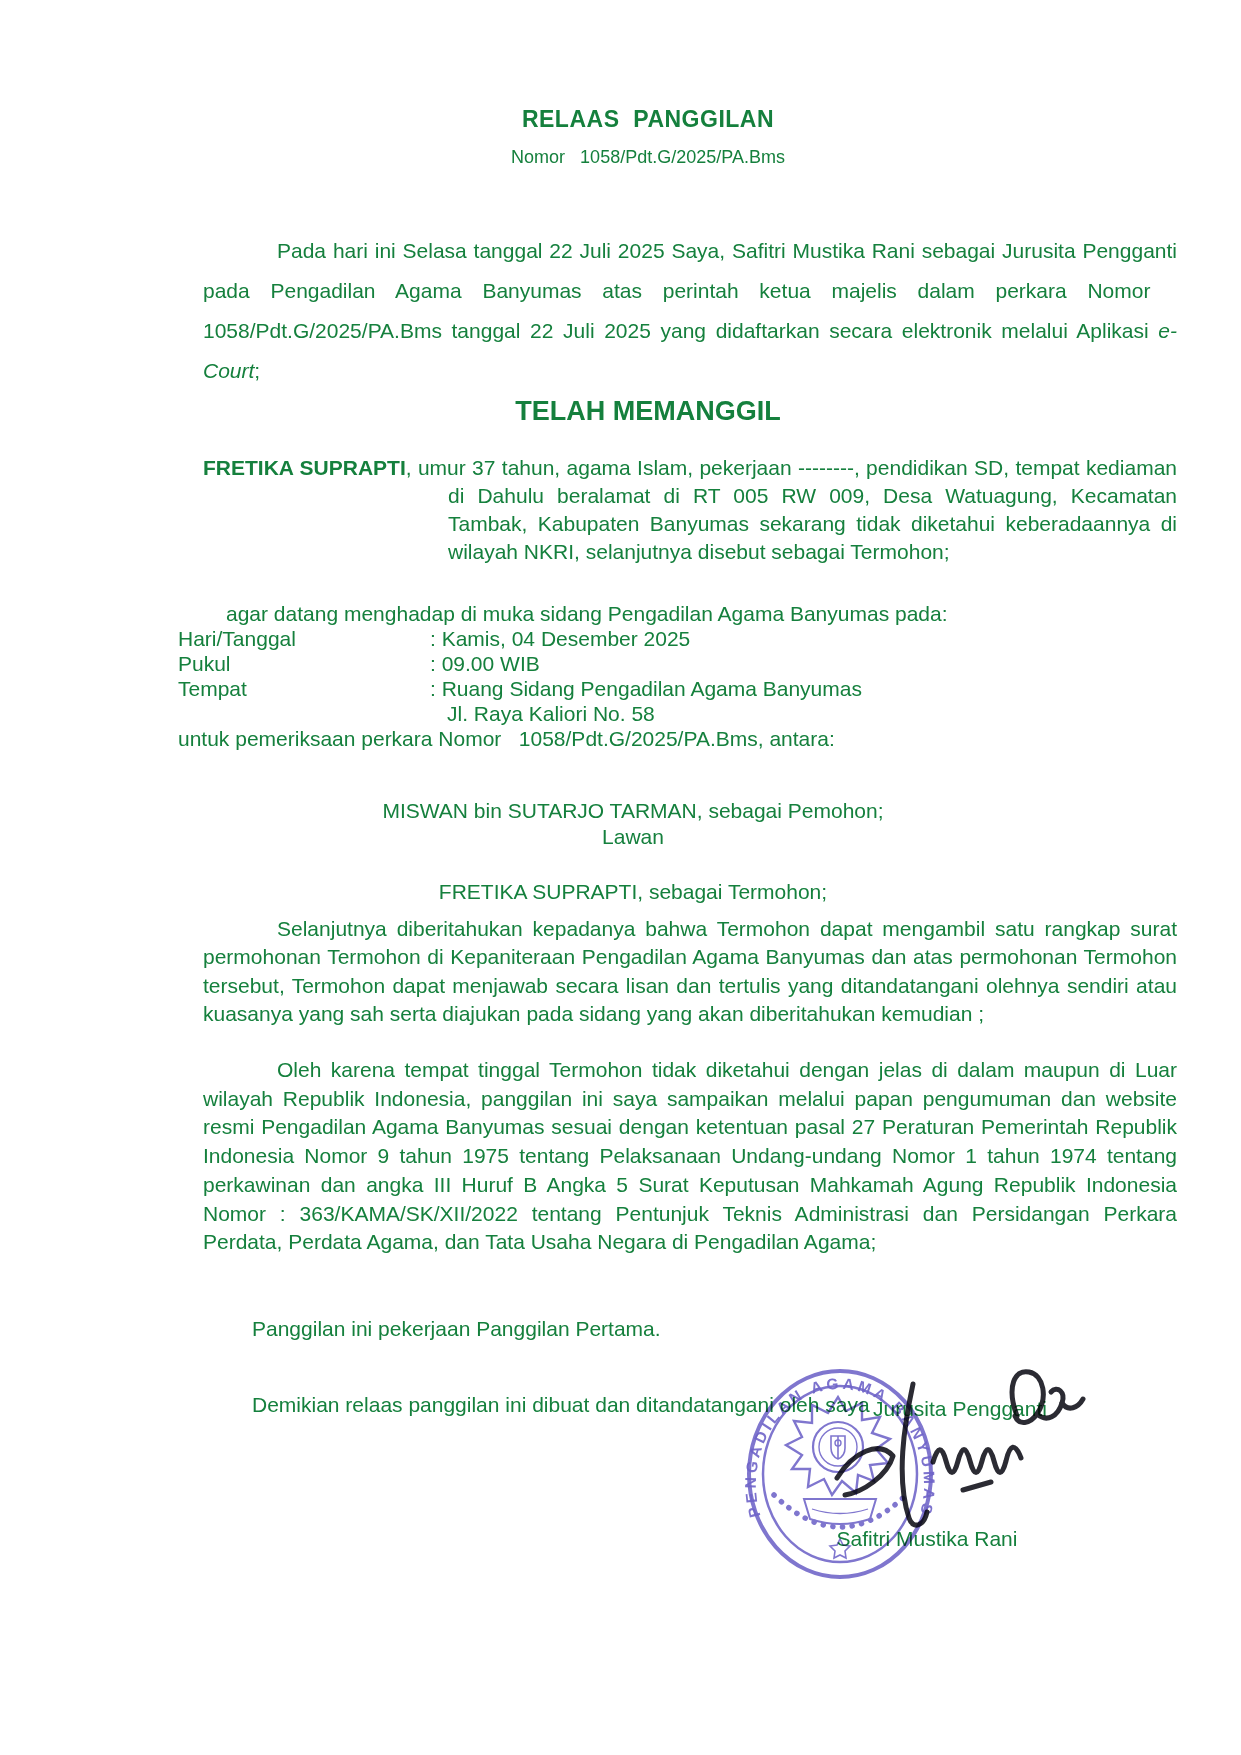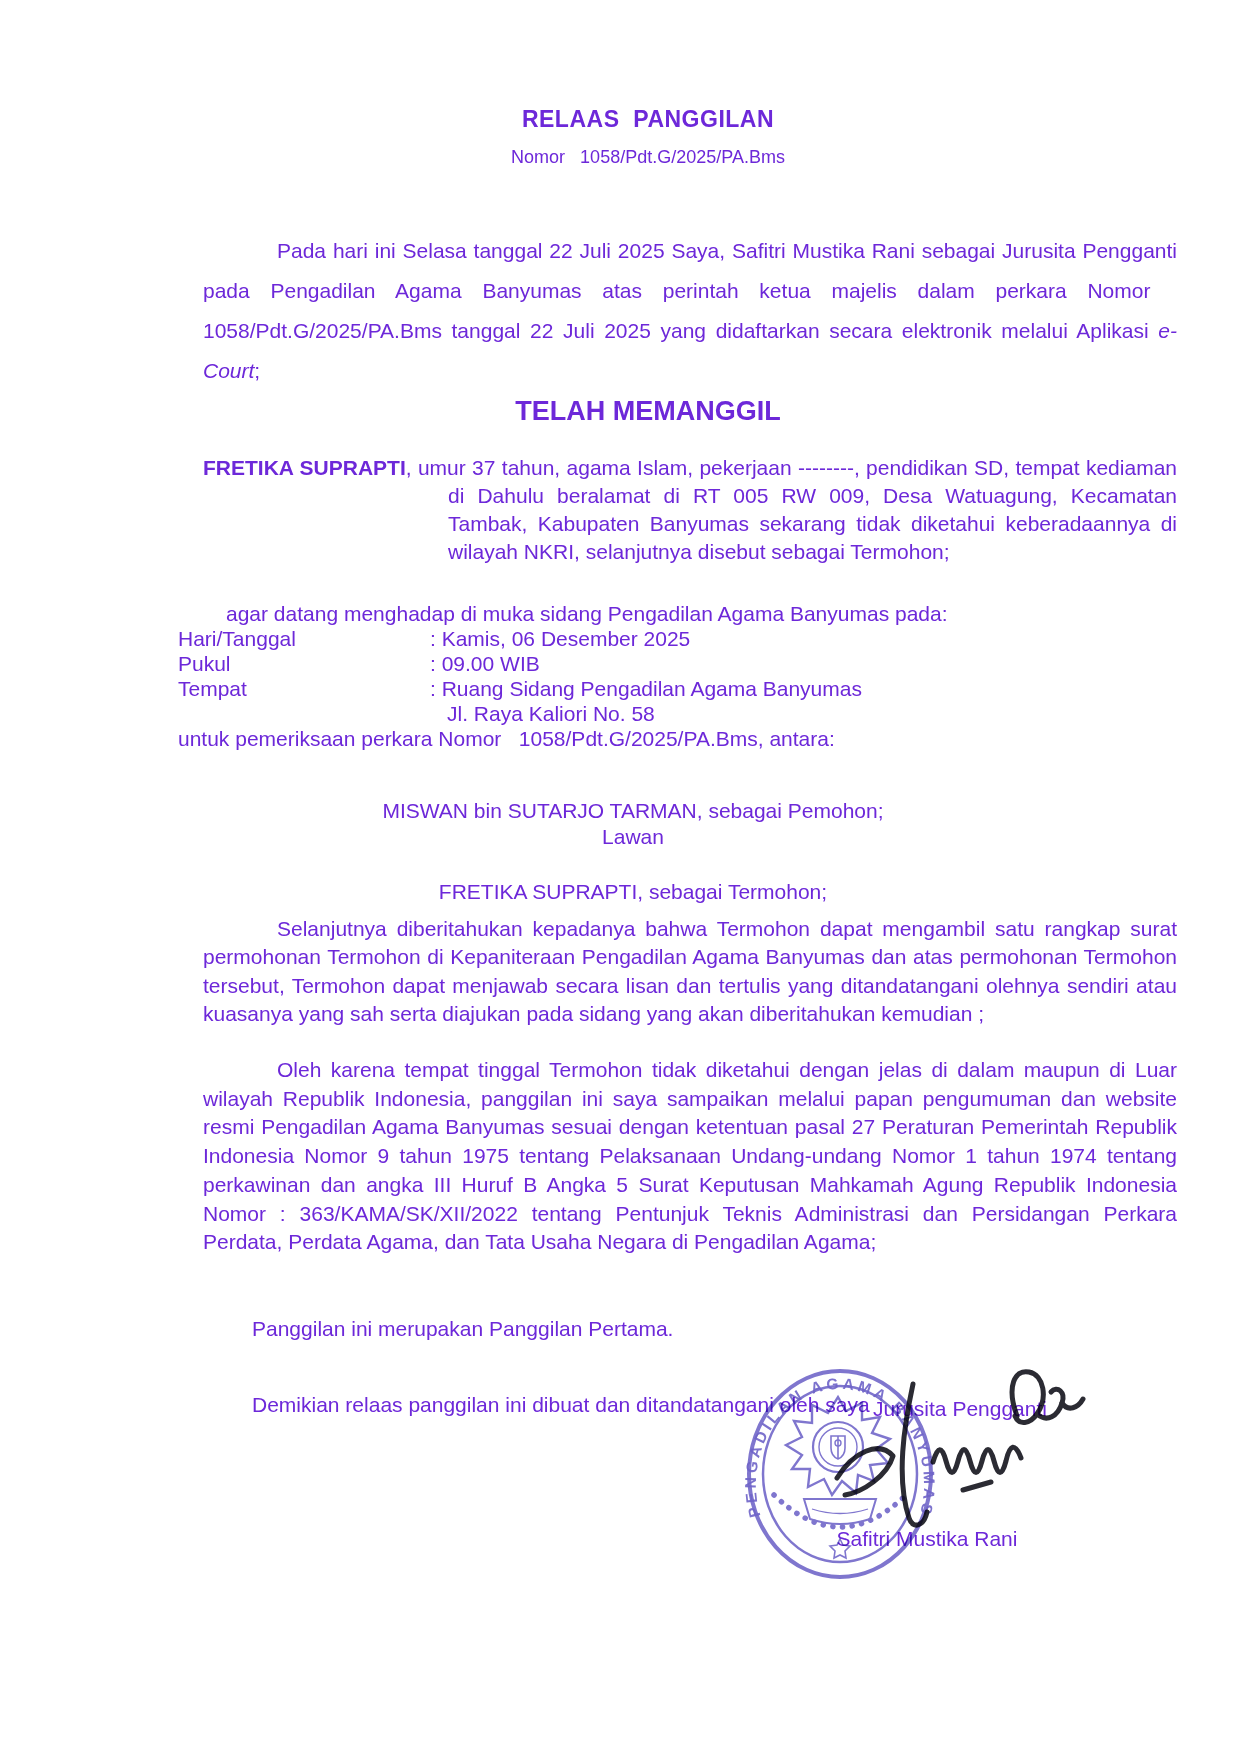--- a/index.html
+++ b/index.html
@@ -3,21 +3,21 @@
 <meta charset="utf-8">
 <style>
   html,body { margin:0; padding:0; background:#e8e8e8; }
   .page {
     position:relative;
     width:1241px; height:1755px;
     margin:0 auto;
     background:#ffffff;
     font-family:"Liberation Sans", sans-serif;
     font-size:21px;
-    color:#6d28d9;
+    color:#15803d;
     overflow:hidden;
   }
   .abs { position:absolute; }
   p { margin:0; }
   .jus { text-align:justify;margin-left:25px; }
   .ctr { text-align:center; }
   .b { font-weight:bold; }
 
   #doc-title   { left:178px; top:106px; width:940px; font-size:23px; letter-spacing:.5px; }
   #doc-nomor   { left:178px; top:147px; width:940px; font-size:18px; }
@@ -54,40 +54,40 @@
 
   <p id="p1" class="abs jus"><span>Pada hari ini Selasa tanggal 22 Juli 2025 Saya, Safitri Mustika Rani sebagai Jurusita Pengganti pada Pengadilan Agama Banyumas atas perintah ketua majelis dalam perkara Nomor&nbsp;&nbsp; 1058/Pdt.G/2025/PA.Bms tanggal 22 Juli 2025 yang didaftarkan secara elektronik melalui Aplikasi </span><i>e-Court</i><span>;</span></p>
 
   <p id="heading" class="abs ctr b">TELAH MEMANGGIL</p>
 
   <p id="fretika" class="abs jus"><b>FRETIKA SUPRAPTI</b><span>, umur 37 tahun, agama Islam, pekerjaan --------, pendidikan SD, tempat kediaman di Dahulu beralamat di RT 005 RW 009, Desa Watuagung, Kecamatan Tambak, Kabupaten Banyumas sekarang tidak diketahui keberadaannya di wilayah NKRI, selanjutnya disebut sebagai Termohon;</span></p>
 
   <p id="agar" class="abs">agar datang menghadap di muka sidang Pengadilan Agama&nbsp;Banyumas pada:</p>
 
   <div id="schedule" class="abs">
-    <div><span class="sched-label">Hari/Tanggal</span><span>: Kamis, 06 Desember 2025</span></div>
+    <div><span class="sched-label">Hari/Tanggal</span><span>: Kamis, 04 Desember 2025</span></div>
     <div><span class="sched-label">Pukul</span><span>: 09.00 WIB</span></div>
     <div><span class="sched-label">Tempat</span><span>: Ruang Sidang Pengadilan Agama Banyumas</span></div>
   </div>
 
   <p id="jl-line" class="abs">Jl. Raya Kaliori No. 58</p>
 
   <p id="untuk" class="abs">untuk pemeriksaan perkara Nomor&nbsp;&nbsp; 1058/Pdt.G/2025/PA.Bms, antara:</p>
 
   <p id="miswan" class="abs ctr">MISWAN bin SUTARJO TARMAN, sebagai Pemohon;</p>
 
   <p id="lawan" class="abs ctr">Lawan</p>
 
   <p id="fretika-t" class="abs ctr">FRETIKA SUPRAPTI, sebagai Termohon;</p>
 
   <p id="p2" class="abs jus">Selanjutnya diberitahukan kepadanya bahwa Termohon dapat mengambil satu rangkap surat permohonan Termohon di Kepaniteraan Pengadilan Agama Banyumas dan atas permohonan Termohon tersebut, Termohon dapat menjawab secara lisan dan tertulis yang ditandatangani olehnya sendiri atau kuasanya yang sah serta diajukan pada sidang yang akan diberitahukan kemudian ;</p>
 
   <p id="p3" class="abs jus">Oleh karena tempat tinggal Termohon tidak diketahui dengan jelas di dalam maupun di Luar wilayah Republik Indonesia, panggilan ini saya sampaikan melalui papan pengumuman dan website resmi Pengadilan Agama Banyumas sesuai dengan ketentuan pasal 27 Peraturan Pemerintah Republik Indonesia Nomor 9 tahun 1975 tentang Pelaksanaan Undang-undang Nomor 1 tahun 1974 tentang perkawinan dan angka III Huruf B Angka 5 Surat Keputusan Mahkamah Agung Republik Indonesia Nomor : 363/KAMA/SK/XII/2022 tentang Pentunjuk Teknis Administrasi dan Persidangan Perkara Perdata, Perdata Agama, dan Tata Usaha Negara di Pengadilan Agama;</p>
 
-  <p id="p4" class="abs">Panggilan ini merupakan Panggilan Pertama.</p>
+  <p id="p4" class="abs">Panggilan ini pekerjaan Panggilan Pertama.</p>
 
   <p id="p5" class="abs">Demikian relaas panggilan ini dibuat dan ditandatangani oleh saya</p>
 
   <p id="jurusita" class="abs ctr">Jurusita Pengganti</p>
 
   <p id="safitri" class="abs ctr">Safitri Mustika Rani</p>
 
   <svg id="stamp-svg" class="abs" viewBox="0 0 200 222" aria-hidden="true">
     <g stroke="#6e63c8" fill="none" opacity="0.88">
       <ellipse cx="100" cy="111" rx="91" ry="103" stroke-width="4"></ellipse>

